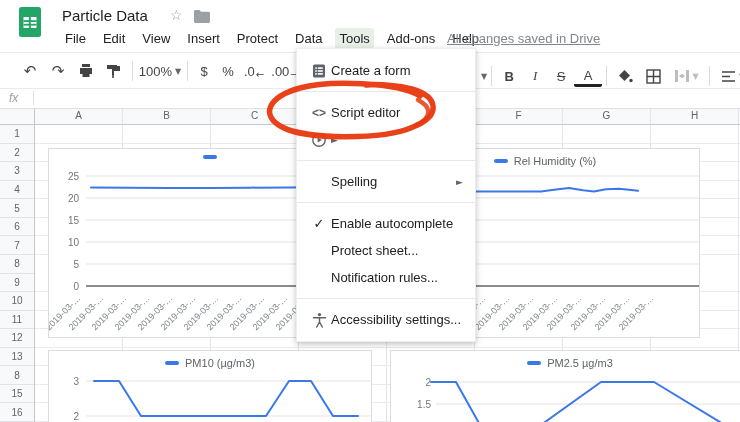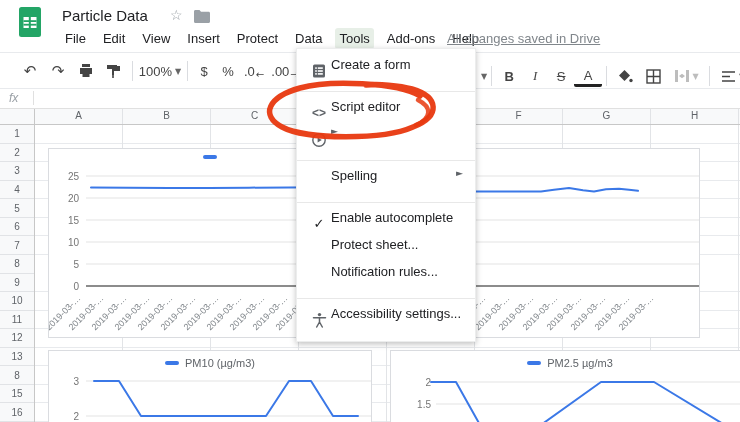--- a/index.html
+++ b/index.html
@@ -48,21 +48,21 @@
     repeating-linear-gradient(to bottom,transparent 0,transparent 17.5625px,#e8eaed 17.5625px,#e8eaed 18.5625px)}
   
   .chart{position:absolute;background:#fff;border:1px solid #dadce0;box-sizing:border-box;z-index:2}
   .chart svg{position:absolute;left:0;top:0}
   .legend{position:absolute;top:6px;left:0;right:0;display:flex;justify-content:center;
           align-items:center;gap:6px;font-size:11px;color:#5f6368}
   .ldash{width:14px;height:4px;border-radius:2px;flex:0 0 auto}
   
   #toolsmenu{left:296px;top:48px;width:180px;background:#fff;z-index:20;padding:8px 0;
              box-shadow:0 2px 6px rgba(0,0,0,.25);border:1px solid #eceded;box-sizing:border-box}
-  .mitem{height:27px;display:flex;font-size:13px;color:#202124;cursor:default}
+  .mitem{height:27px;display:flex;align-items:center;font-size:13px;color:#202124;cursor:default}
   .micon{width:24px;margin-left:10px;display:flex;align-items:center;justify-content:center;
          color:#5f6368;flex:0 0 auto}
   .mlabel{flex:1 1 auto;white-space:nowrap}
   .marrow{margin-right:12px;font-size:9px;color:#5f6368;font-family:"DejaVu Sans",sans-serif}
   .msep{border-top:1px solid #e8e8e8;margin:7px 0}
   .codeglyph{font-size:12px;font-weight:bold;letter-spacing:0px;color:#5f6368}
   .checkglyph{font-size:13px;color:#202124;font-family:"DejaVu Sans",sans-serif}
   
   #annotation{left:258px;top:76px;z-index:30;pointer-events:none}
 </style>
@@ -254,20 +254,24 @@
         <text x="95" y="150" text-anchor="end" font-size="9" fill="#80868b" transform="rotate(-45 95 150)" font-family="Liberation Sans, sans-serif">2019-03-…</text>
         <text x="119" y="150" text-anchor="end" font-size="9" fill="#80868b" transform="rotate(-45 119 150)" font-family="Liberation Sans, sans-serif">2019-03-…</text>
         <text x="143" y="150" text-anchor="end" font-size="9" fill="#80868b" transform="rotate(-45 143 150)" font-family="Liberation Sans, sans-serif">2019-03-…</text>
         <text x="167" y="150" text-anchor="end" font-size="9" fill="#80868b" transform="rotate(-45 167 150)" font-family="Liberation Sans, sans-serif">2019-03-…</text>
         <text x="191" y="150" text-anchor="end" font-size="9" fill="#80868b" transform="rotate(-45 191 150)" font-family="Liberation Sans, sans-serif">2019-03-…</text>
         <text x="215" y="150" text-anchor="end" font-size="9" fill="#80868b" transform="rotate(-45 215 150)" font-family="Liberation Sans, sans-serif">2019-03-…</text>
         <text x="239" y="150" text-anchor="end" font-size="9" fill="#80868b" transform="rotate(-45 239 150)" font-family="Liberation Sans, sans-serif">2019-03-…</text>
         <text x="263" y="150" text-anchor="end" font-size="9" fill="#80868b" transform="rotate(-45 263 150)" font-family="Liberation Sans, sans-serif">2019-03-…</text>
         <polyline points="5,42.400000000000006 40,42.400000000000006 80,42.400000000000006 120,42.400000000000006 150,42.400000000000006 163,40.75 178,39.099999999999994 192,41.3 203,42.400000000000006 215,40.2 228,39.650000000000006 238,40.75 247,41.849999999999994" fill="none" stroke="#3b78e7" stroke-width="2" stroke-linejoin="round" stroke-linecap="round"></polyline>
       </svg>
+      <div class="legend">
+        <span class="ldash" style="background: rgb(59, 120, 231);"></span>
+        <span>Rel Humidity (%)</span>
+      </div>
     </div>
     <div class="chart" style="left: 48px; top: 350px; width: 324px; height: 230px;">
       <svg width="322" height="228">
         <line x1="37" x2="322" y1="30" y2="30" stroke="#e3e3e3" stroke-width="1"></line>
         <line x1="37" x2="322" y1="65" y2="65" stroke="#e3e3e3" stroke-width="1"></line>
         <text x="30" y="33.5" text-anchor="end" font-size="10" fill="#757575" font-family="Liberation Sans, sans-serif">3</text>
         <text x="30" y="68.5" text-anchor="end" font-size="10" fill="#757575" font-family="Liberation Sans, sans-serif">2</text>
         <polyline points="45,30 70,30 92,65 217,65 240,30 262,30 284,65 309,65" fill="none" stroke="#3b78e7" stroke-width="2" stroke-linejoin="round" stroke-linecap="round"></polyline>
       </svg>
       <div class="legend">

